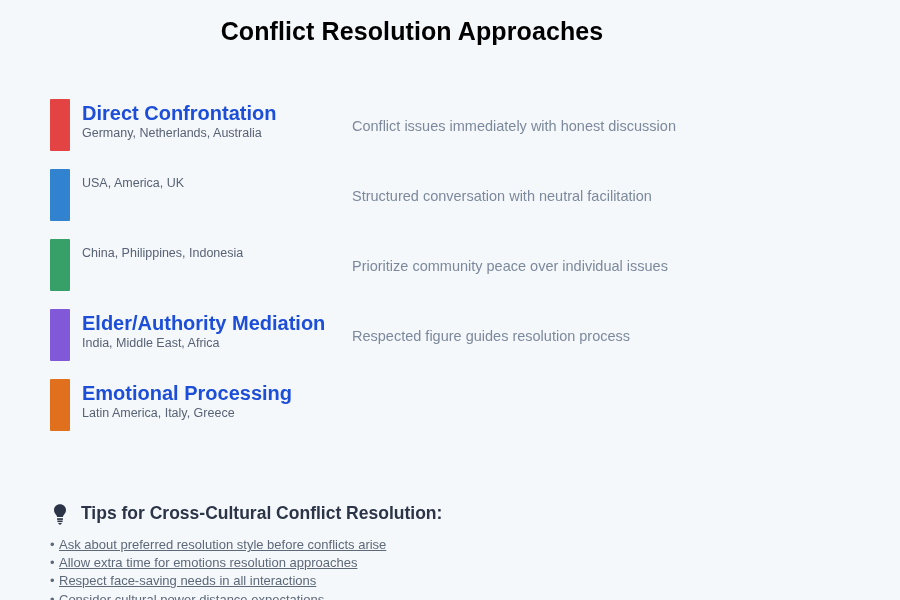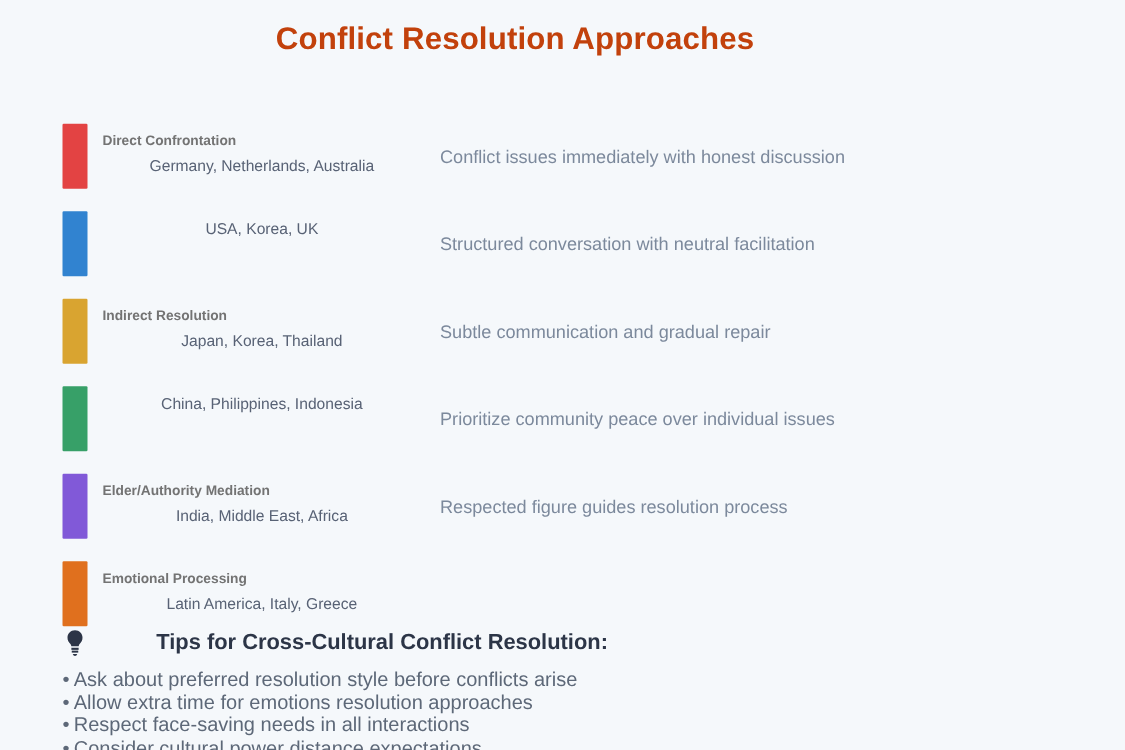--- a/index.html
+++ b/index.html
@@ -16,21 +16,21 @@
   }
 
   .page-title {
     position: absolute;
     top: 17px;
     left: 0;
     width: 824px;
     text-align: center;
     font-size: 25px;
     font-weight: bold;
-    color: #c2410c;
+    color: #000000;
     letter-spacing: 0.1px;
   }
 
   .approach-list {
     position: absolute;
     top: 99px;
     left: 0;
     width: 900px;
   }
 
@@ -49,34 +49,33 @@
   }
 
   .row-label-block {
     position: absolute;
     left: 82px;
     top: 4px;
     width: 255px;
   }
 
   .approach-name {
-    font-size: 11px;
+    font-size: 20px;
     font-weight: bold;
-    color: #737373;
+    color: #1d4ed8;
     line-height: 20px;
     white-space: nowrap;
   }
 
   .approach-regions {
     font-size: 12.5px;
     color: #586275;
     line-height: 17px;
     margin-top: 2px;
     white-space: nowrap;
-    text-align: center;
   }
 
   .approach-description {
     position: absolute;
     left: 352px;
     top: 18px;
     font-size: 14.5px;
     color: #7c899c;
     line-height: 19px;
     white-space: nowrap;
@@ -86,21 +85,20 @@
     position: absolute;
     left: 50px;
     top: 500px;
     width: 840px;
   }
 
   .tips-heading {
     display: flex;
     align-items: center;
     height: 26px;
-    gap: 44px;
   }
 
   .bulb-icon {
     width: 20px;
     height: 22px;
     display: inline-block;
     flex: 0 0 auto;
     position: relative;
     top: 1px;
   }
@@ -111,24 +109,25 @@
     color: #2c3547;
     margin-left: 11px;
     white-space: nowrap;
   }
 
   .tips-bullets {
     margin-top: 10px;
   }
 
   .tip-item {
-    font-size: 16px;
+    font-size: 13px;
     color: #5d6878;
     line-height: 18.2px;
     white-space: nowrap;
+    text-decoration: underline;
   }
 
   .tip-bullet-dot {
     display: inline-block;
     width: 9px;
   }
 </style>
 </head>
 <body>
 
@@ -139,31 +138,23 @@
       <div class="color-bar" style="background: rgb(227, 67, 67);"></div>
       <div class="row-label-block">
         <div class="approach-name">Direct Confrontation</div>
         <div class="approach-regions">Germany, Netherlands, Australia</div>
       </div>
       <div class="approach-description">Conflict issues immediately with honest discussion</div>
     </div>
     <div class="approach-row">
       <div class="color-bar" style="background: rgb(49, 131, 208);"></div>
       <div class="row-label-block">
-        <div class="approach-regions">USA, Korea, UK</div>
+        <div class="approach-regions">USA, America, UK</div>
       </div>
       <div class="approach-description">Structured conversation with neutral facilitation</div>
-    </div>
-    <div class="approach-row">
-      <div class="color-bar" style="background: rgb(217, 164, 48);"></div>
-      <div class="row-label-block">
-        <div class="approach-name">Indirect Resolution</div>
-        <div class="approach-regions">Japan, Korea, Thailand</div>
-      </div>
-      <div class="approach-description">Subtle communication and gradual repair</div>
     </div>
     <div class="approach-row">
       <div class="color-bar" style="background: rgb(55, 160, 104);"></div>
       <div class="row-label-block">
         <div class="approach-regions">China, Philippines, Indonesia</div>
       </div>
       <div class="approach-description">Prioritize community peace over individual issues</div>
     </div>
     <div class="approach-row">
       <div class="color-bar" style="background: rgb(129, 89, 216);"></div>

